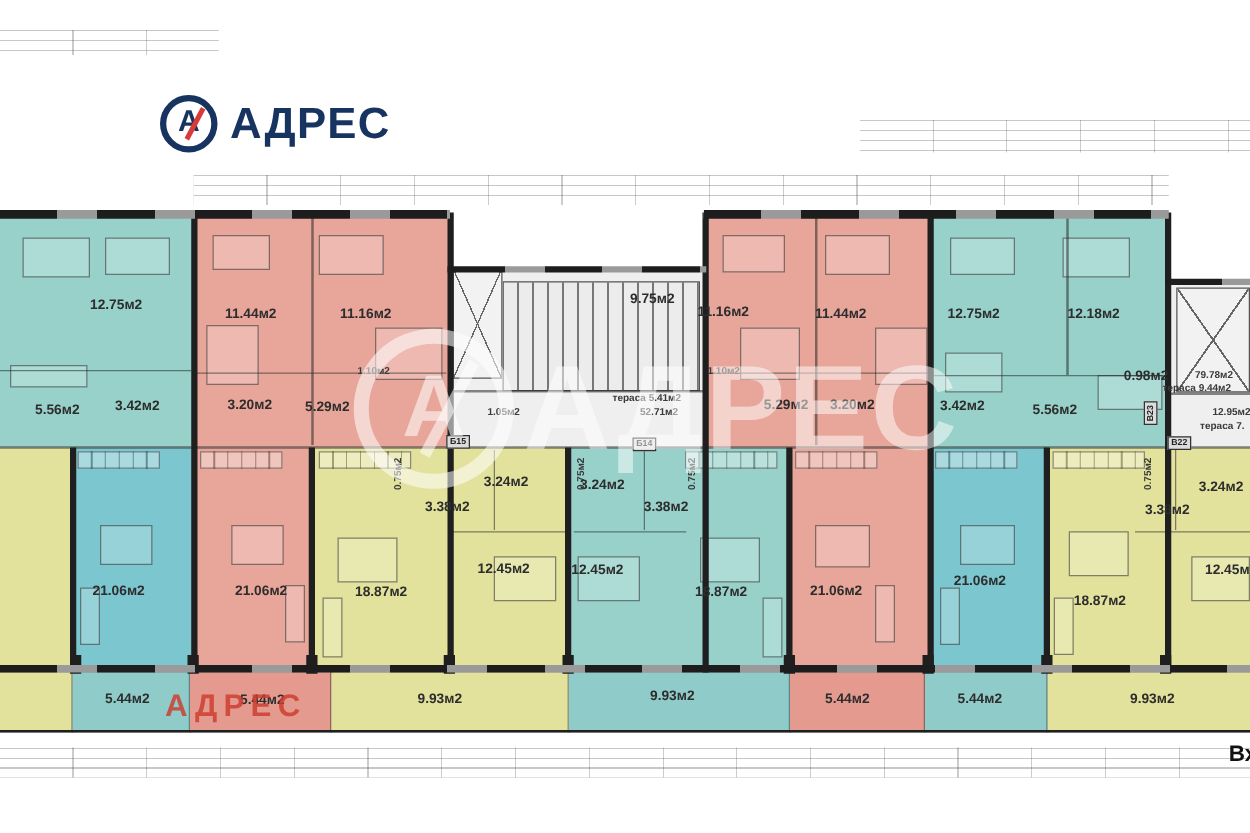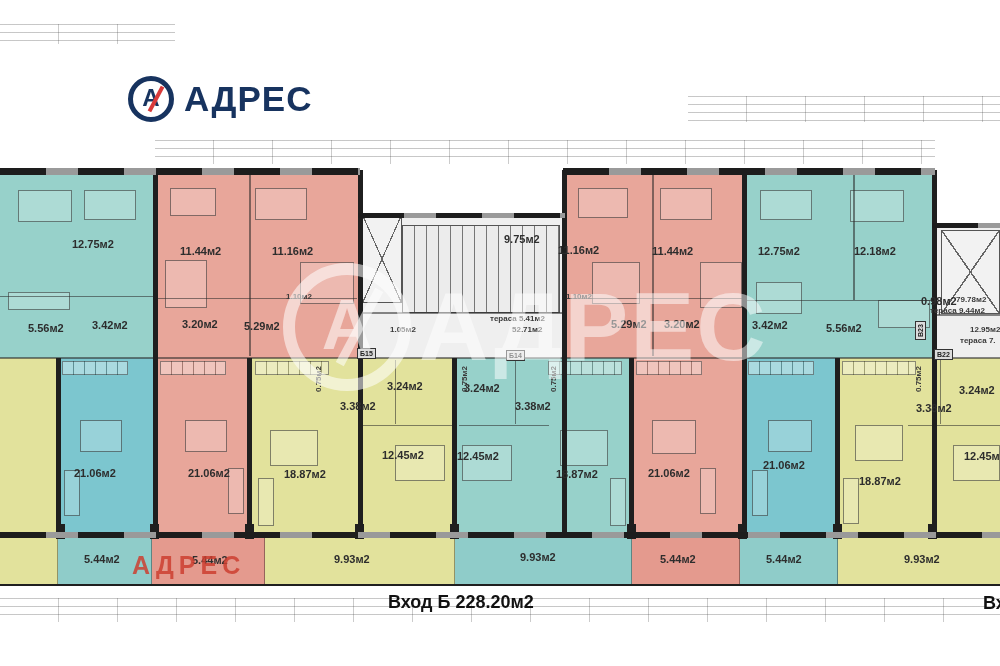--- a/index.html
+++ b/index.html
@@ -100,21 +100,21 @@
   <div class="rl" style="left:504px;top:233px;">9.75м2</div>
   <div class="rl" style="left:558px;top:244px;">11.16м2</div>
   <div class="rl" style="left:652px;top:245px;">11.44м2</div>
   <div class="rs" style="left:566px;top:292px;">1.10м2</div>
   <div class="rl" style="left:611px;top:318px;">5.29м2</div>
   <div class="rl" style="left:664px;top:318px;">3.20м2</div>
   <div class="rl" style="left:758px;top:245px;">12.75м2</div>
   <div class="rl" style="left:854px;top:245px;">12.18м2</div>
   <div class="rl" style="left:752px;top:319px;">3.42м2</div>
   <div class="rl" style="left:826px;top:322px;">5.56м2</div>
-  <div class="rl" style="left:921px;top:295px;">0.98м2</div>
+  <div class="rl" style="left:899px;top:295px;">0.98м2</div>
 
   <div class="rl" style="left:74px;top:467px;">21.06м2</div>
   <div class="rl" style="left:188px;top:467px;">21.06м2</div>
   <div class="rl" style="left:387px;top:380px;">3.24м2</div>
   <div class="rl" style="left:340px;top:400px;">3.38м2</div>
   <div class="rl" style="left:382px;top:449px;">12.45м2</div>
   <div class="rl" style="left:284px;top:468px;">18.87м2</div>
   <div class="rl" style="left:464px;top:382px;">3.24м2</div>
   <div class="rl" style="left:515px;top:400px;">3.38м2</div>
   <div class="rl" style="left:457px;top:450px;">12.45м2</div>
@@ -161,21 +161,20 @@
   <div id="wmred">АДРЕС</div>
 
   <div id="logo">
     <div class="ring">
       <div class="a">А</div>
         <div class="slash"></div>
     </div>
     <div class="word">АДРЕС</div>
   </div>
 
-  <div id="entrance">Вход Б 228.20м2</div>
   <div id="entranceR">Вх</div>
 <div class="wall" style="left: 153px; top: 170px; width: 5px; height: 368px;"></div>
     <div class="wall" style="left: 358px; top: 170px; width: 5px; height: 368px;"></div>
     <div class="wall" style="left: 562px; top: 170px; width: 5px; height: 368px;"></div>
     <div class="wall" style="left: 742px; top: 170px; width: 5px; height: 368px;"></div>
     <div class="wall" style="left: 932px; top: 170px; width: 5px; height: 368px;"></div>
     <div class="wall" style="left: 56px; top: 358px; width: 5px; height: 180px;"></div>
     <div class="wall" style="left: 247px; top: 358px; width: 5px; height: 180px;"></div>
     <div class="wall" style="left: 452px; top: 358px; width: 5px; height: 180px;"></div>
     <div class="wall" style="left: 629px; top: 358px; width: 5px; height: 180px;"></div>

